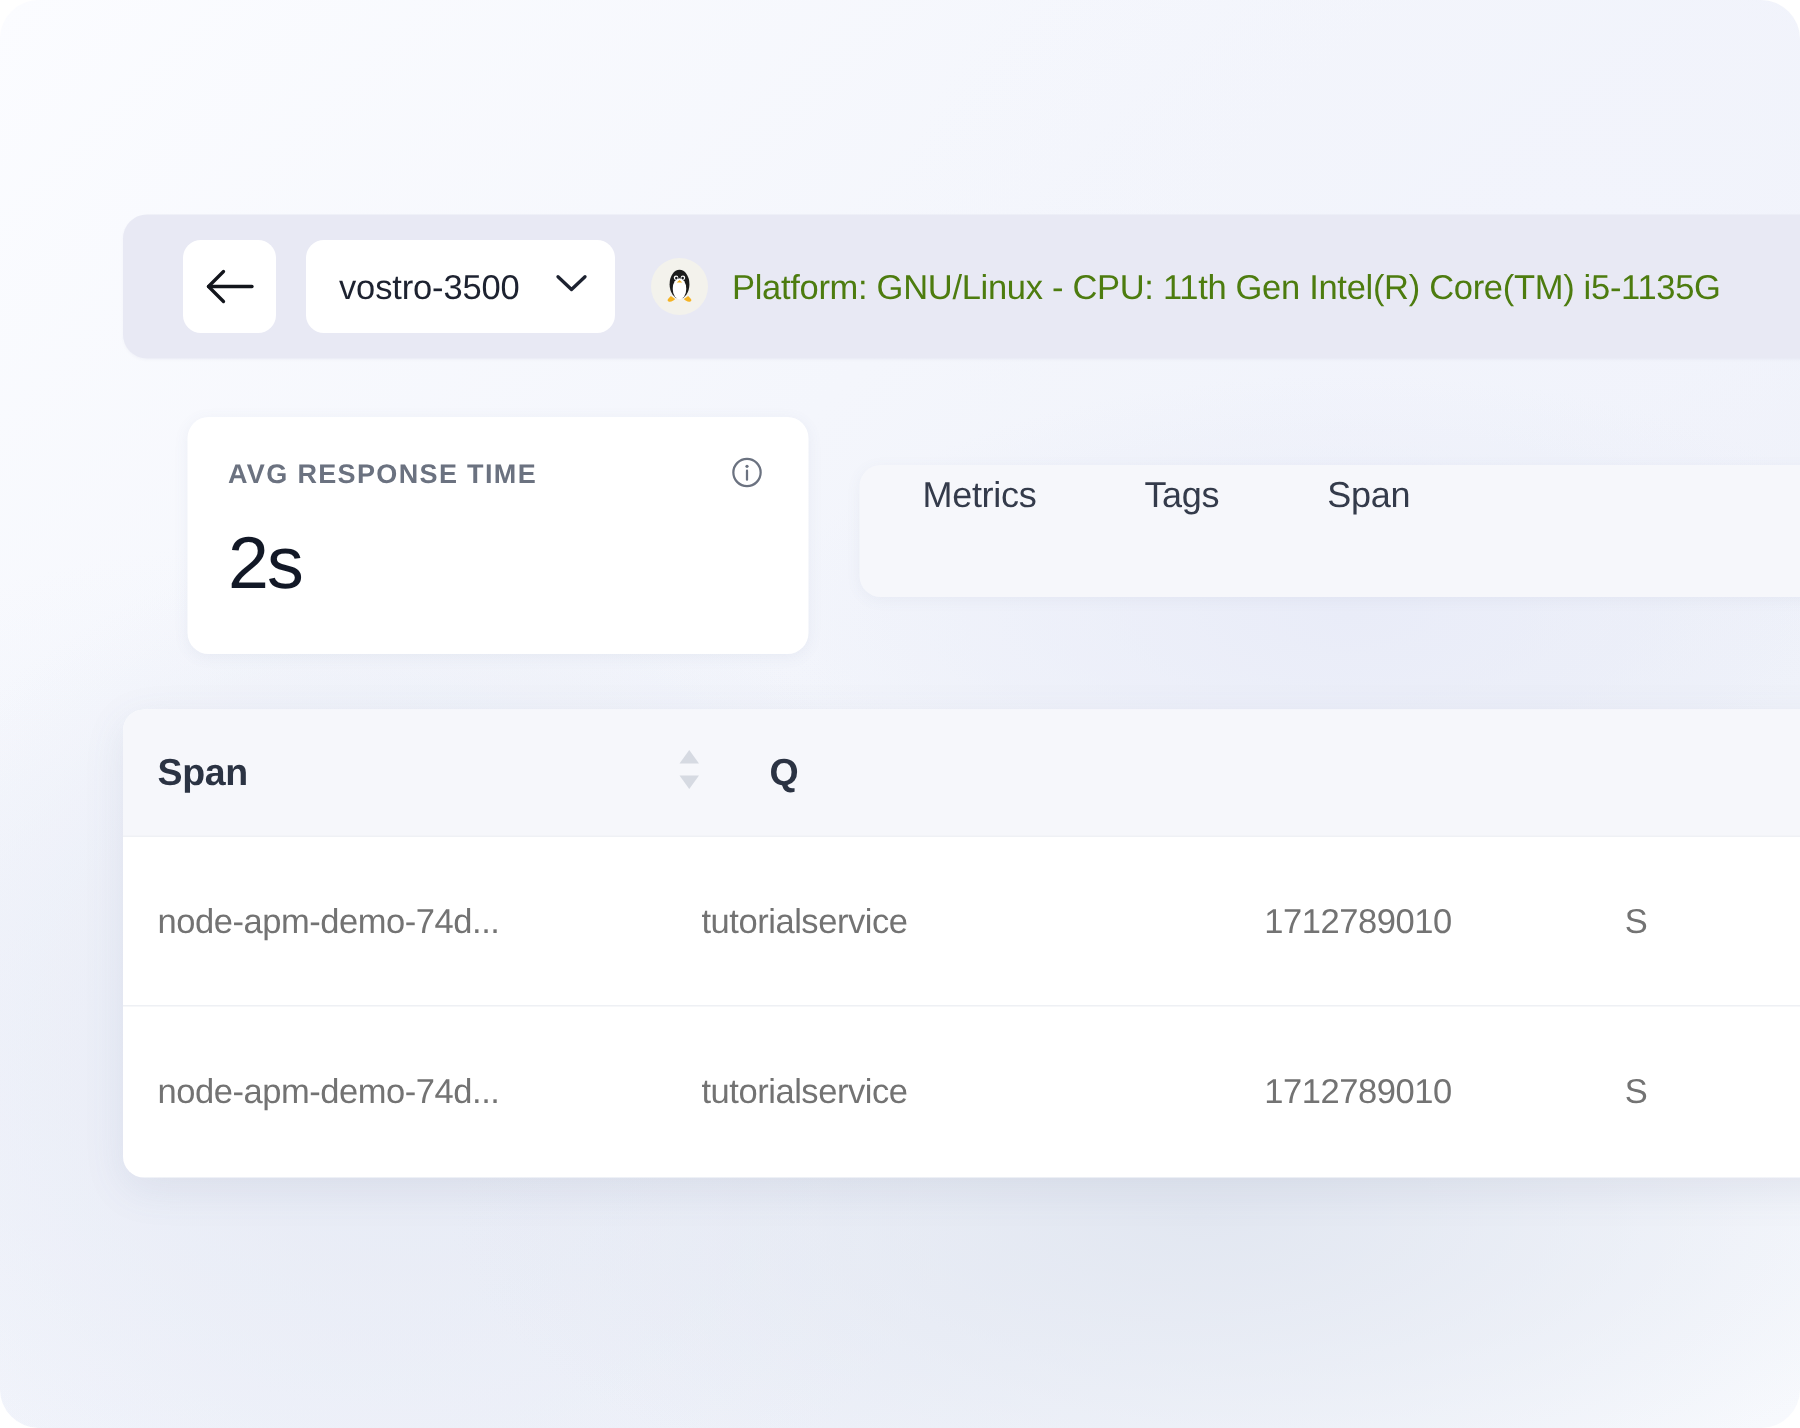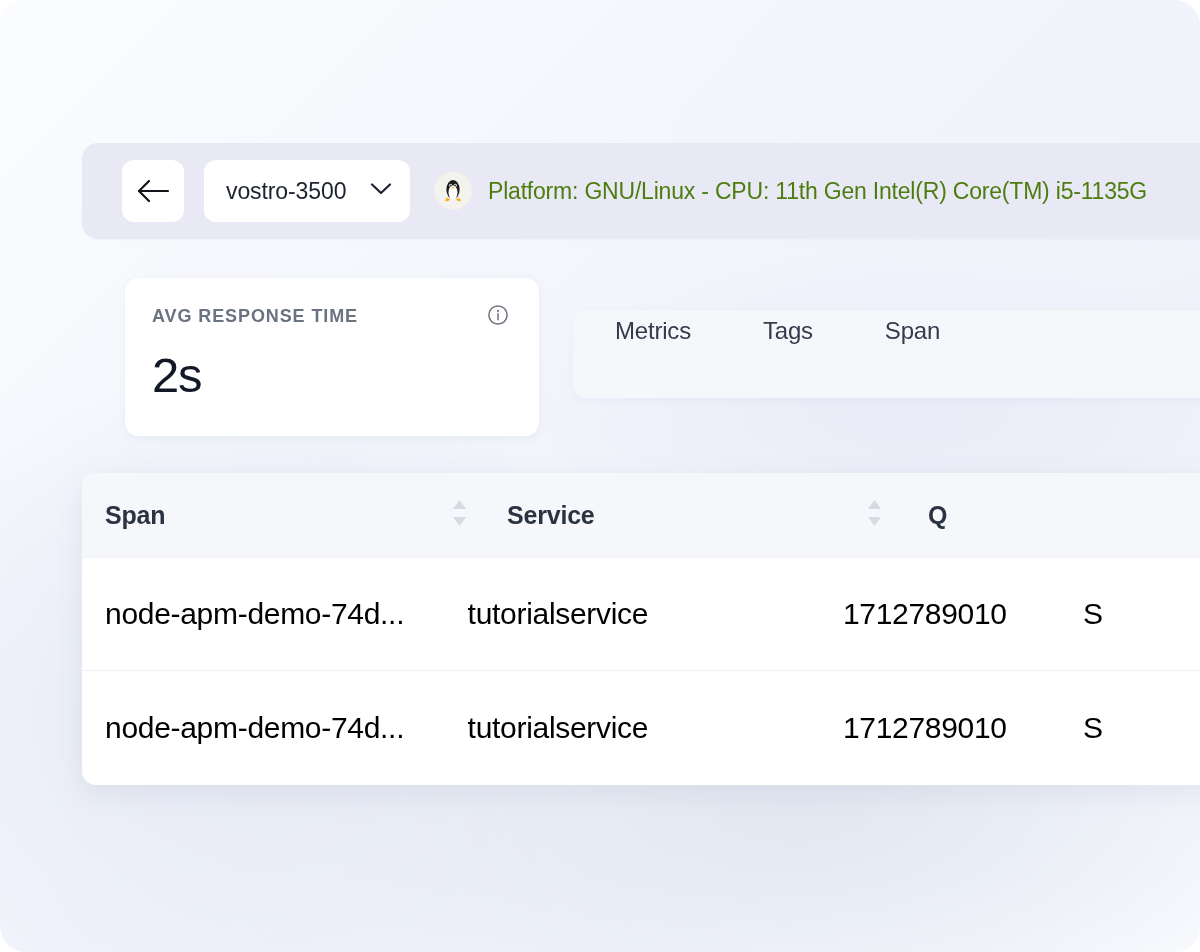--- a/index.html
+++ b/index.html
@@ -231,22 +231,22 @@
   .col-query   { width: 200px; padding-left: 23px; }
 
   .trow {
     height: 113px;
     display: flex;
     align-items: center;
     border-bottom: 1px solid #eef0f4;
   }
   .trow:last-child { border-bottom: none; }
   .td {
-    font-size: 30px;
-    color: #000000;
+    font-size: 23px;
+    color: #737373;
     letter-spacing: -0.3px;
     white-space: nowrap;
     overflow: hidden;
   }
 </style>
 </head>
 <body>
 
 <div class="canvas">
   <div class="wash-a"></div>
@@ -323,29 +323,20 @@
       <div class="th col-host">
         <span class="th-label">Span</span>
         <span class="sort-icon">
           <svg width="17" height="30" viewBox="0 0 17 30">
             <path d="M8.5 2L15 11H2z" fill="#d6dae2"></path>
             <path d="M8.5 28L15 19H2z" fill="#d6dae2"></path>
           </svg>
         </span>
       </div>
 
-      <div class="th col-service">
-        <span class="th-label">Service</span>
-        <span class="sort-icon">
-          <svg width="17" height="30" viewBox="0 0 17 30">
-            <path d="M8.5 2L15 11H2z" fill="#d6dae2"></path>
-            <path d="M8.5 28L15 19H2z" fill="#d6dae2"></path>
-          </svg>
-        </span>
-      </div>
 
 
       <div class="th col-query">
         <span class="th-label">Q</span>
       </div>
     </div>
 
     <div class="trow">
       <div class="td col-host">node-apm-demo-74d...</div>
       <div class="td col-service">tutorialservice</div>

